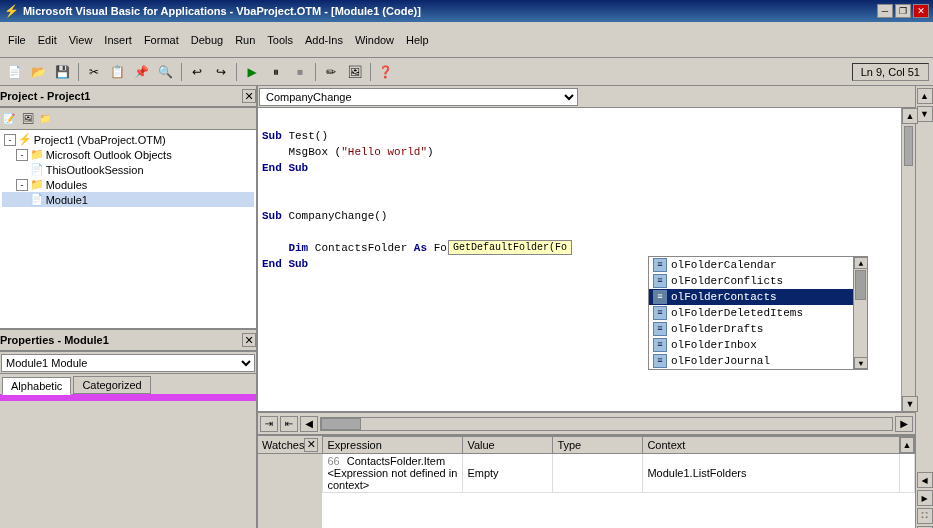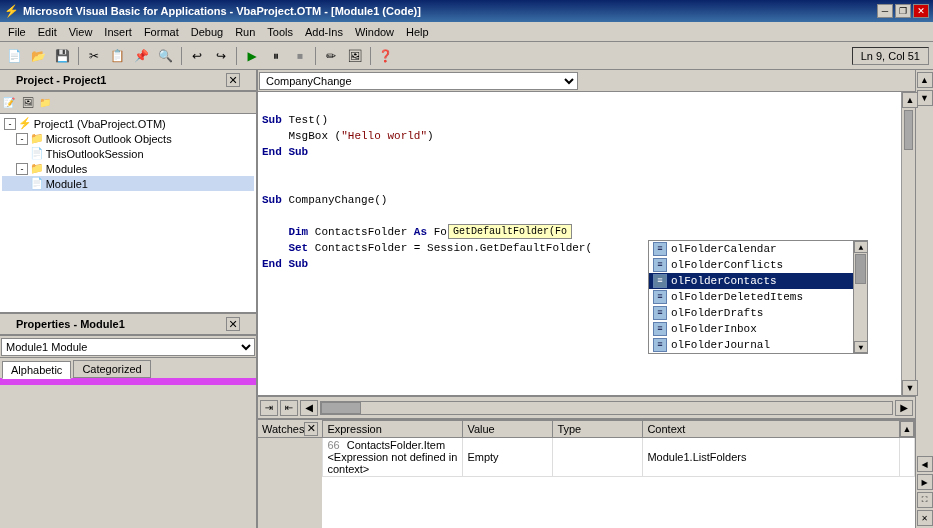--- a/index.html
+++ b/index.html
@@ -44,21 +44,21 @@
       justify-content: center;
       font-size: 9px;
       color: #000;
       cursor: pointer;
     }
     .tb-btn.close { background: #c00; color: white; }
 
     
     .menu-bar {
       background: #d4d0c8;
-      height: 20px;
+      height: 36px;
       display: flex;
       align-items: center;
       padding: 0 2px;
       border-bottom: 1px solid #888;
     }
     .menu-item {
       padding: 2px 6px;
       font-size: 11px;
       cursor: pointer;
     }
@@ -111,21 +111,21 @@
       border-right: 2px solid #888;
     }
 
     
     .panel-header {
       background: #d4d0c8;
       border-bottom: 2px solid #888;
       height: 22px;
       display: flex;
       align-items: center;
-      padding: 0 16px;
+      padding: 0 0;
       justify-content: space-between;
     }
     .panel-title {
       font-size: 11px;
       font-weight: bold;
     }
     .panel-close {
       font-size: 11px;
       cursor: pointer;
       width: 14px;
@@ -578,21 +578,20 @@
         <div class="code-editor">
           <div class="code-line"> </div>
           <div class="code-line"><span class="kw">Sub</span> Test()</div>
           <div class="code-line">    MsgBox (<span class="str">"Hello world"</span>)</div>
           <div class="code-line"><span class="kw">End Sub</span></div>
           <div class="code-line"> </div>
           <div class="code-line"> </div>
           <div class="code-line"><span class="kw">Sub</span> CompanyChange()</div>
           <div class="code-line"> </div>
           <div class="code-line">    <span class="kw">Dim</span> ContactsFolder <span class="kw">As</span> Folder</div>
-          <div class="code-line">    <span class="kw">Set</span> ContactsFolder = Session.GetDefaultFolder(</div>
           <div class="code-line"><span class="kw">End Sub</span></div>
 
           <div style="position:absolute;top:132px;left:190px;background:#ffffc0;border:1px solid #888;padding:1px 4px;font-size:10px;font-family:'Courier New',monospace;">GetDefaultFolder(Fo</div>
 
           <div class="autocomplete" style="top:148px;left:390px;">
             <div class="autocomplete-item">
               <span class="ac-icon">≡</span>
               <span>olFolderCalendar</span>
             </div>
             <div class="autocomplete-item">

